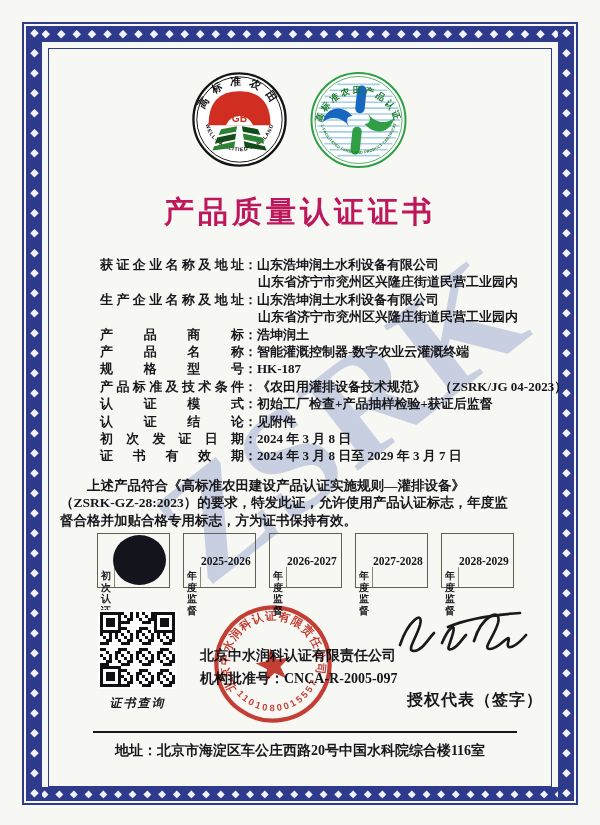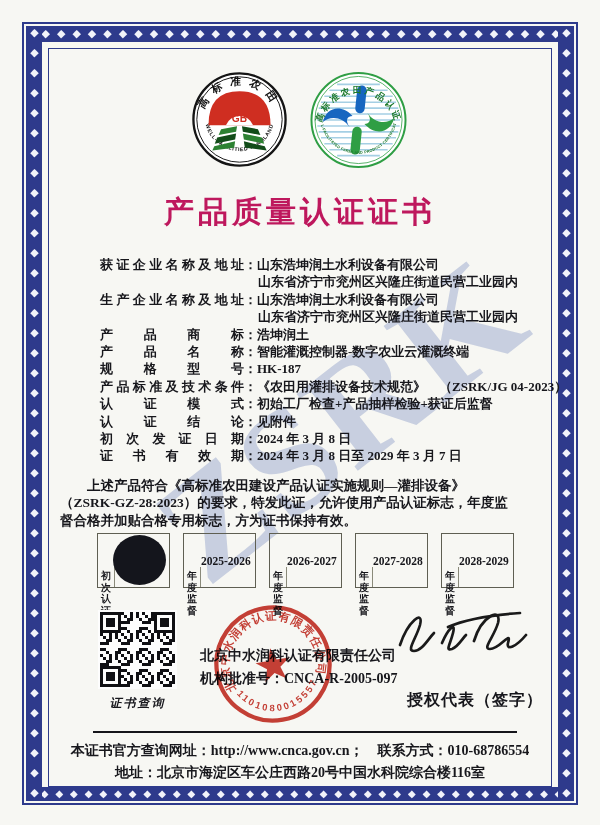--- a/index.html
+++ b/index.html
@@ -846,17 +846,16 @@
       <path d="M10,48 C18,24 34,12 30,28 C26,42 16,54 24,54 C32,54 38,42 44,36"></path>
       <path d="M52,46 C58,32 66,24 63,36 C60,48 55,54 62,52 C68,50 72,42 76,38"></path>
       <path d="M84,44 C92,18 112,10 108,26 C104,40 92,52 100,52 C110,52 122,32 118,46 C116,54 126,50 136,38"></path>
       <path d="M58,30 C76,22 100,18 130,16"></path>
     </g>
   </svg>
   <div class="sign-caption">授权代表（签字）</div>
 
   <div class="sep"></div>
   <div class="footer">
-    <div>本证书官方查询网址：http://www.cnca.gov.cn；　联系方式：010-68786554</div>
     <div>地址：北京市海淀区车公庄西路20号中国水科院综合楼116室</div>
   </div>
 
 </div>
 
 </body></html>

